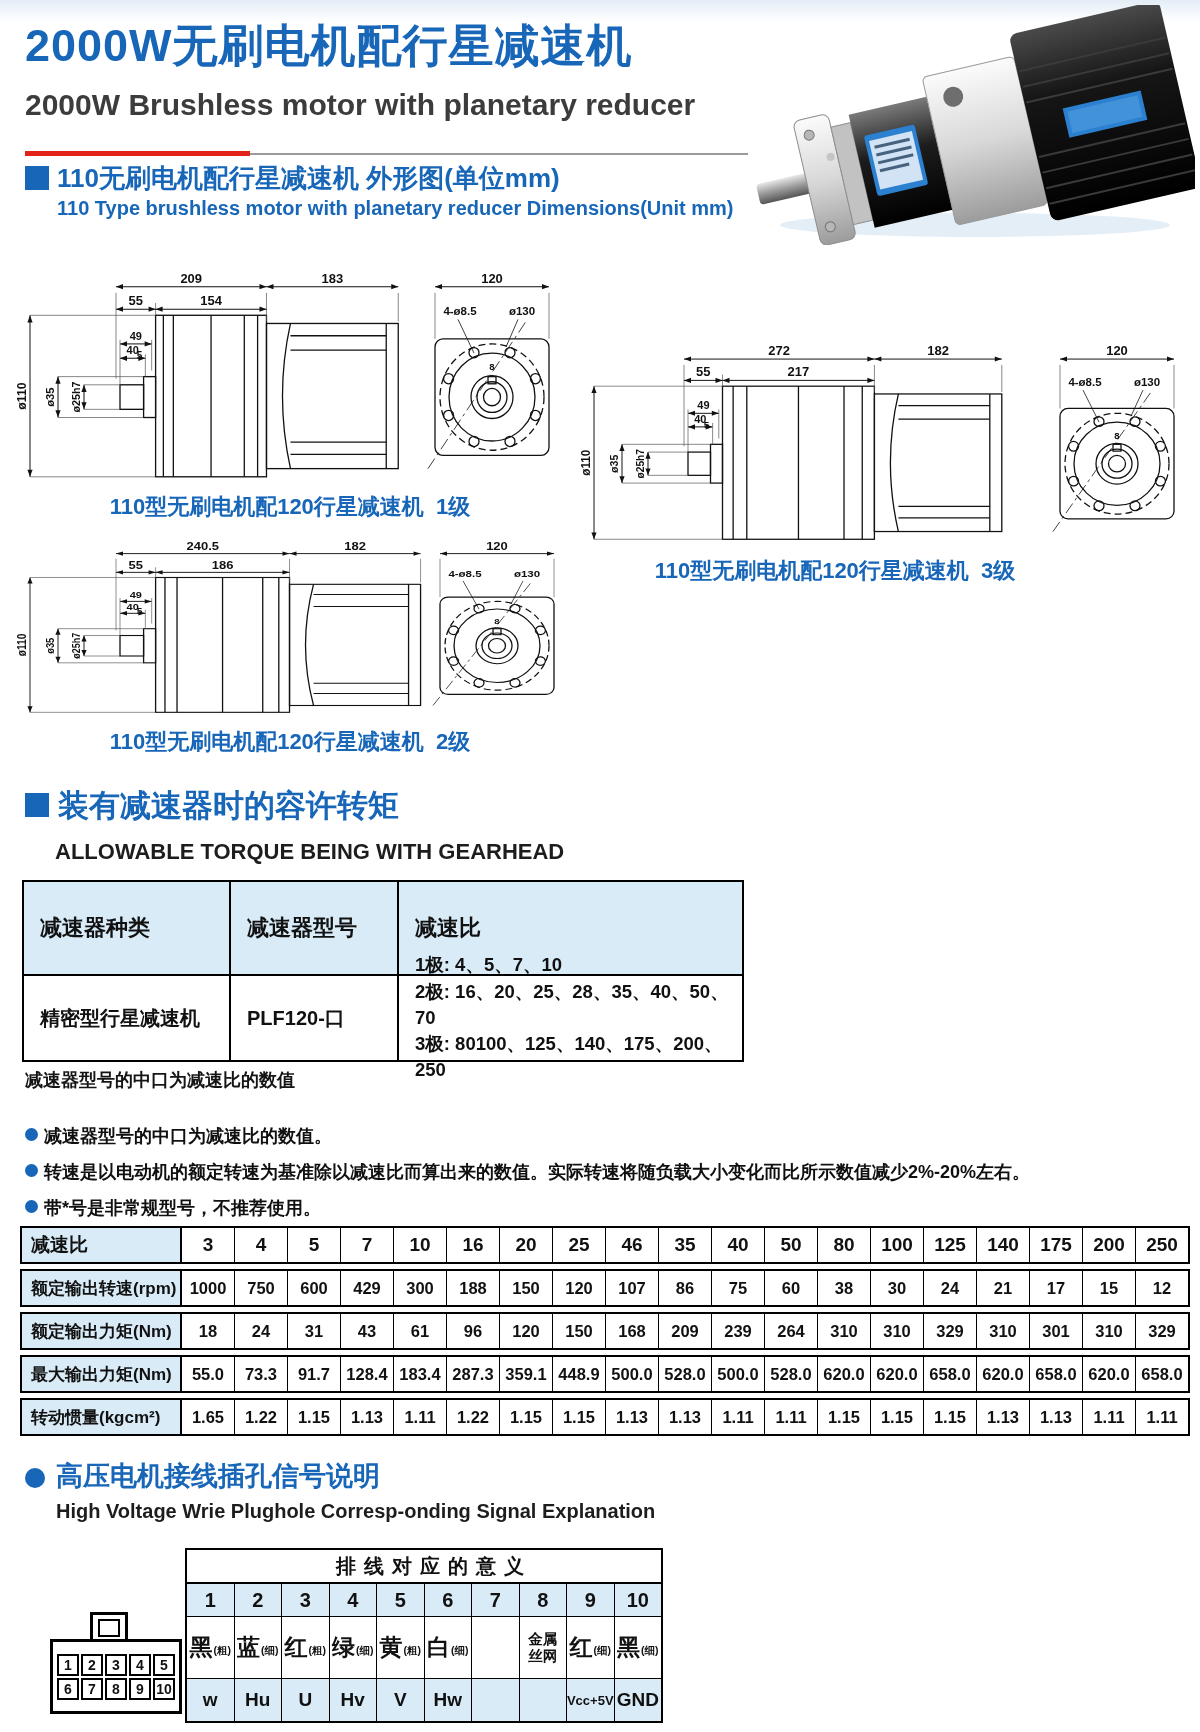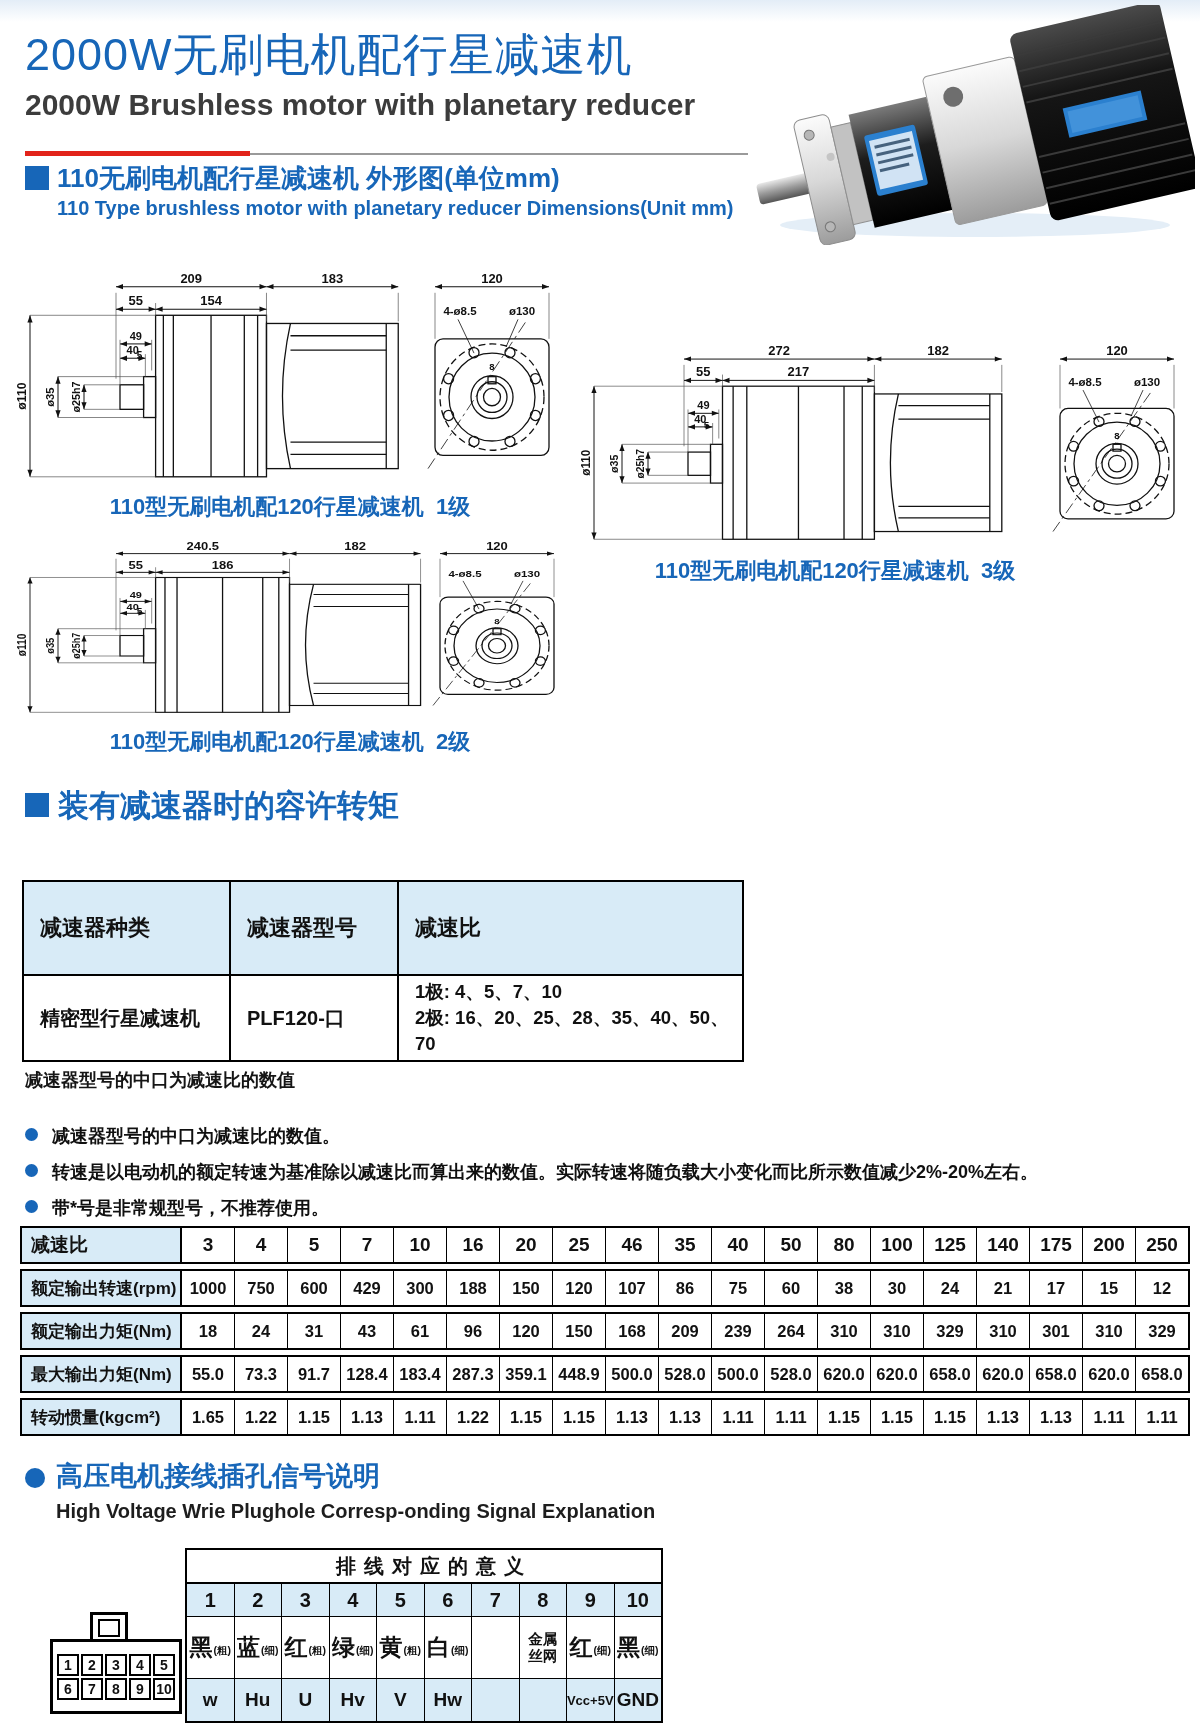--- a/index.html
+++ b/index.html
@@ -5,21 +5,21 @@
   *{margin:0;padding:0;box-sizing:border-box}
   html,body{background:#fff}
   body{width:1200px;font-family:"Liberation Sans","DejaVu Sans",sans-serif;color:#111}
   #page{position:relative;width:1200px;height:1732px;background:#fff;overflow:hidden;
         --blue:#1766b8;--hdrbg:#d8ebf7;--red:#e2231a;--gray:#9a9a9a}
   #page::before{content:'';position:absolute;left:0;top:0;right:0;height:22px;
         background:linear-gradient(#e3edf7,#ffffff);pointer-events:none}
   .abs{position:absolute}
 
   
-  .title-zh{left:25px;top:25px;font-size:45px;font-weight:400;color:var(--blue);letter-spacing:1px;white-space:nowrap}
+  .title-zh{left:25px;top:16px;font-size:45px;font-weight:700;color:var(--blue);letter-spacing:1px;white-space:nowrap}
   .title-en{left:25px;top:88px;font-size:30px;font-weight:600;color:#3c3c3c;white-space:nowrap}
   .rule-red{left:25px;top:151px;width:225px;height:5px;background:var(--red)}
   .rule-gray{left:250px;top:153px;width:498px;height:2px;background:var(--gray)}
 
   
   .sq{width:24px;height:24px;background:var(--blue)}
   .h-zh{font-weight:800;color:var(--blue);white-space:nowrap}
   .h-en{font-weight:600;white-space:nowrap}
   .dot-blue{width:20px;height:20px;border-radius:50%;background:var(--blue)}
 
@@ -49,21 +49,21 @@
   .tq-h .c{display:flex;align-items:center;padding-left:16px;font-size:22px;font-weight:700}
   .tq-b{height:84px}
   .tq-b .c{display:flex;align-items:center;padding-left:16px;font-size:20px;font-weight:600}
   .tq .c1{flex:0 0 207px;border-right:2px solid #000}
   .tq .c2{flex:0 0 168px;border-right:2px solid #000}
   .tq .c3{flex:1}
   .tq-b .c3{flex-direction:column;align-items:flex-start;justify-content:center;font-size:18.5px;line-height:1.42;font-weight:600}
   .tq-foot{left:25px;top:1068px;font-size:18px;font-weight:600;color:#151515}
 
   
-  .note-li{position:absolute;left:25px;display:flex;align-items:flex-start;gap:14px;font-size:18px;font-weight:600;color:#101010;white-space:nowrap}
+  .note-li{position:absolute;left:25px;display:flex;align-items:flex-start;gap:6px;font-size:18px;font-weight:600;color:#101010;white-space:nowrap}
   .note-li .dot{width:13px;height:13px;border-radius:50%;background:var(--blue);margin-top:4px;flex:0 0 13px}
 
   
   .spec{position:absolute;left:20px;top:1226px;width:1170px}
   .spec-row{display:flex;height:38px;border:2px solid #000;margin-bottom:5px;background:#fff}
   .spec-row .lab{flex:0 0 160px;background:var(--hdrbg);display:flex;align-items:center;padding-left:9px;
                  font-weight:700;font-size:17px;border-right:2px solid #000;white-space:nowrap}
   .spec-row .cell{flex:1;display:flex;align-items:center;justify-content:center;border-left:1px solid #000;
                   font-size:16.5px;font-weight:700}
   .spec-row .cell:nth-child(2){border-left:none}
@@ -452,33 +452,35 @@
         <text x="513" y="58" font-size="11.5" font-weight="600" fill="#111" text-anchor="middle">4-ø8.5</text>
         <line x1="511" y1="62" x2="527" y2="95" stroke="#111" stroke-width="0.8"></line>
         <text x="575" y="58" font-size="11.5" font-weight="600" fill="#111" text-anchor="middle">ø130</text>
         <line x1="571" y1="62" x2="559" y2="89" stroke="#111" stroke-width="0.8"></line>
         <text x="545" y="112" font-size="9.5" font-weight="600" fill="#111" text-anchor="middle">8</text>
       </svg></div>
   <div class="cap" id="cap2">110型无刷电机配120行星减速机  3级</div>
 
   <div class="abs sq s2-sq"></div>
   <div class="abs h-zh s2-zh">装有减速器时的容许转矩</div>
+  <div class="abs h-en s2-en">ALLOWABLE TORQUE BEING WITH GEARHEAD</div>
 
   <div class="tq">
     <div class="tq-row tq-h">
       <div class="c c1">减速器种类</div>
       <div class="c c2">减速器型号</div>
       <div class="c c3">减速比</div>
     </div>
     <div class="tq-row tq-b">
       <div class="c c1">精密型行星减速机</div>
       <div class="c c2">PLF120-口</div>
       <div class="c c3">
         <div>1极: 4、5、7、10</div>
         <div>2极: 16、20、25、28、35、40、50、70</div>
+        <div>3极: 80100、125、140、175、200、250</div>
       </div>
     </div>
   </div>
   <div class="abs tq-foot">减速器型号的中口为减速比的数值</div>
 
   <div class="note-li" style="top:1124px">
     <span class="dot"></span>
     <span>减速器型号的中口为减速比的数值。</span>
   </div>
   <div class="note-li" style="top:1160px">

